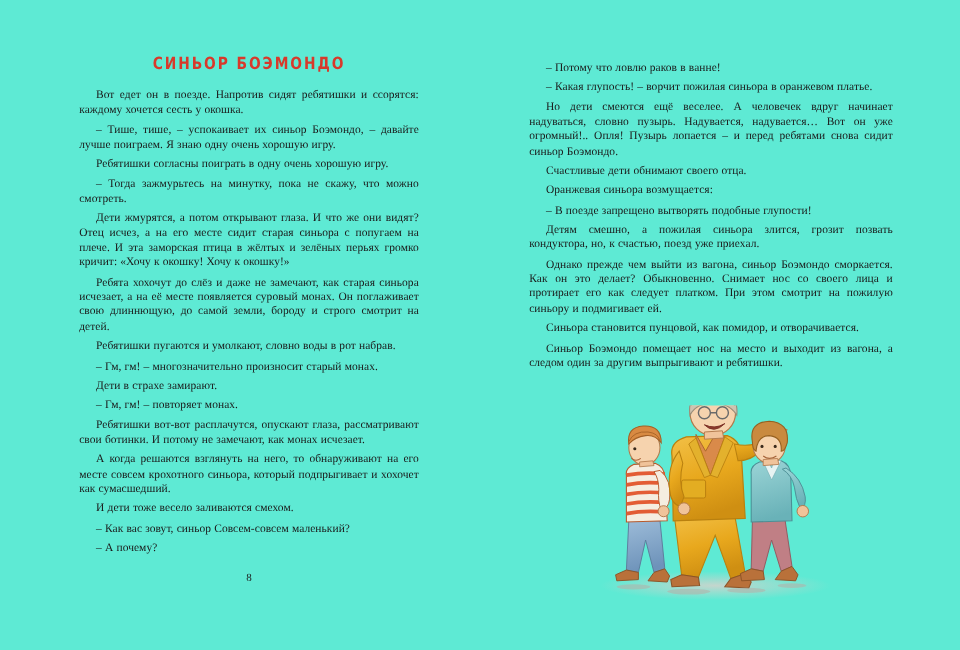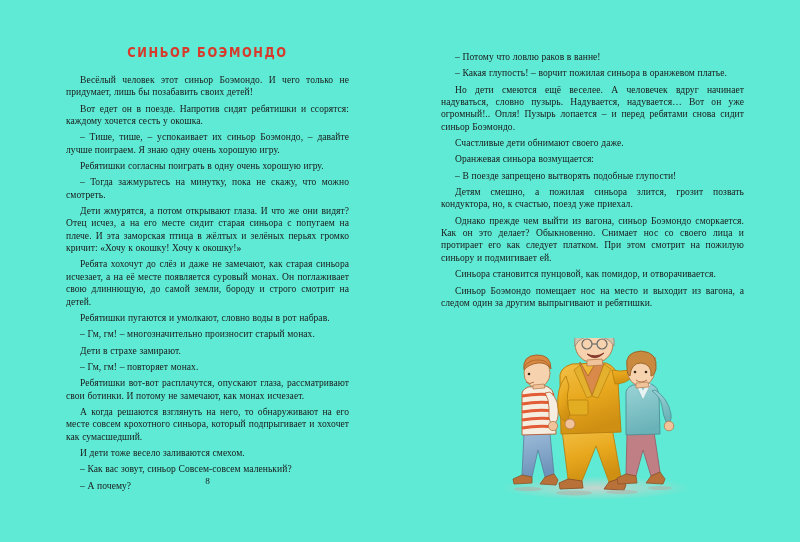--- a/index.html
+++ b/index.html
@@ -94,21 +94,20 @@
 </head>
 <body>
 
 <div class="page">
 
   <div class="col col-left">
 
     <div class="chapter-title">СИНЬОР БОЭМОНДО</div>
 
     <div class="body-flow">
-      <p class="para">Весёлый человек этот синьор Боэмондо. И чего только не придумает, лишь бы позабавить своих детей!</p>
       <p class="para">Вот едет он в поезде. Напротив сидят ребятишки и ссорятся: каждому хочется сесть у окошка.</p>
       <p class="para">– Тише, тише, – успокаивает их синьор Боэмондо, – давайте лучше поиграем. Я знаю одну очень хорошую игру.</p>
       <p class="para">Ребятишки согласны поиграть в одну очень хорошую игру.</p>
       <p class="para">– Тогда зажмурьтесь на минутку, пока не скажу, что можно смотреть.</p>
       <p class="para">Дети жмурятся, а потом открывают глаза. И что же они видят? Отец исчез, а на его месте сидит старая синьора с попугаем на плече. И эта заморская птица в жёлтых и зелёных перьях громко кричит: «Хочу к окошку! Хочу к окошку!»</p>
       <p class="para">Ребята хохочут до слёз и даже не замечают, как старая синьора исчезает, а на её месте появляется суровый монах. Он поглаживает свою длиннющую, до самой земли, бороду и строго смотрит на детей.</p>
       <p class="para">Ребятишки пугаются и умолкают, словно воды в рот набрав.</p>
       <p class="para dialog last-line-loose">– Гм, гм! – многозначительно произносит старый монах.</p>
       <p class="para last-line-loose">Дети в страхе замирают.</p>
       <p class="para dialog last-line-loose">– Гм, гм! – повторяет монах.</p>
@@ -120,21 +119,21 @@
     </div>
   </div>
 
   <div class="folio">8</div>
 
   <div class="col col-right">
     <div class="body-flow">
       <p class="para dialog last-line-loose">– Потому что ловлю раков в ванне!</p>
       <p class="para dialog">– Какая глупость! – ворчит пожилая синьора в оранжевом платье.</p>
       <p class="para">Но дети смеются ещё веселее. А человечек вдруг начинает надуваться, словно пузырь. Надувается, надувается… Вот он уже огромный!.. Опля! Пузырь лопается – и перед ребятами снова сидит синьор Боэмондо.</p>
-      <p class="para last-line-loose">Счастливые дети обнимают своего даже.</p>
+      <p class="para last-line-loose">Счастливые дети обнимают своего отца.</p>
       <p class="para last-line-loose">Оранжевая синьора возмущается:</p>
       <p class="para dialog last-line-loose">– В поезде запрещено вытворять подобные глупости!</p>
       <p class="para">Детям смешно, а пожилая синьора злится, грозит позвать кондуктора, но, к счастью, поезд уже приехал.</p>
       <p class="para">Однако прежде чем выйти из вагона, синьор Боэмондо сморкается. Как он это делает? Обыкновенно. Снимает нос со своего лица и протирает его как следует платком. При этом смотрит на пожилую синьору и подмигивает ей.</p>
       <p class="para">Синьора становится пунцовой, как помидор, и отворачивается.</p>
       <p class="para">Синьор Боэмондо помещает нос на место и выходит из вагона, а следом один за другим выпрыгивают и ребятишки.</p>
     </div>
   </div>
 
   <div class="illustration">

